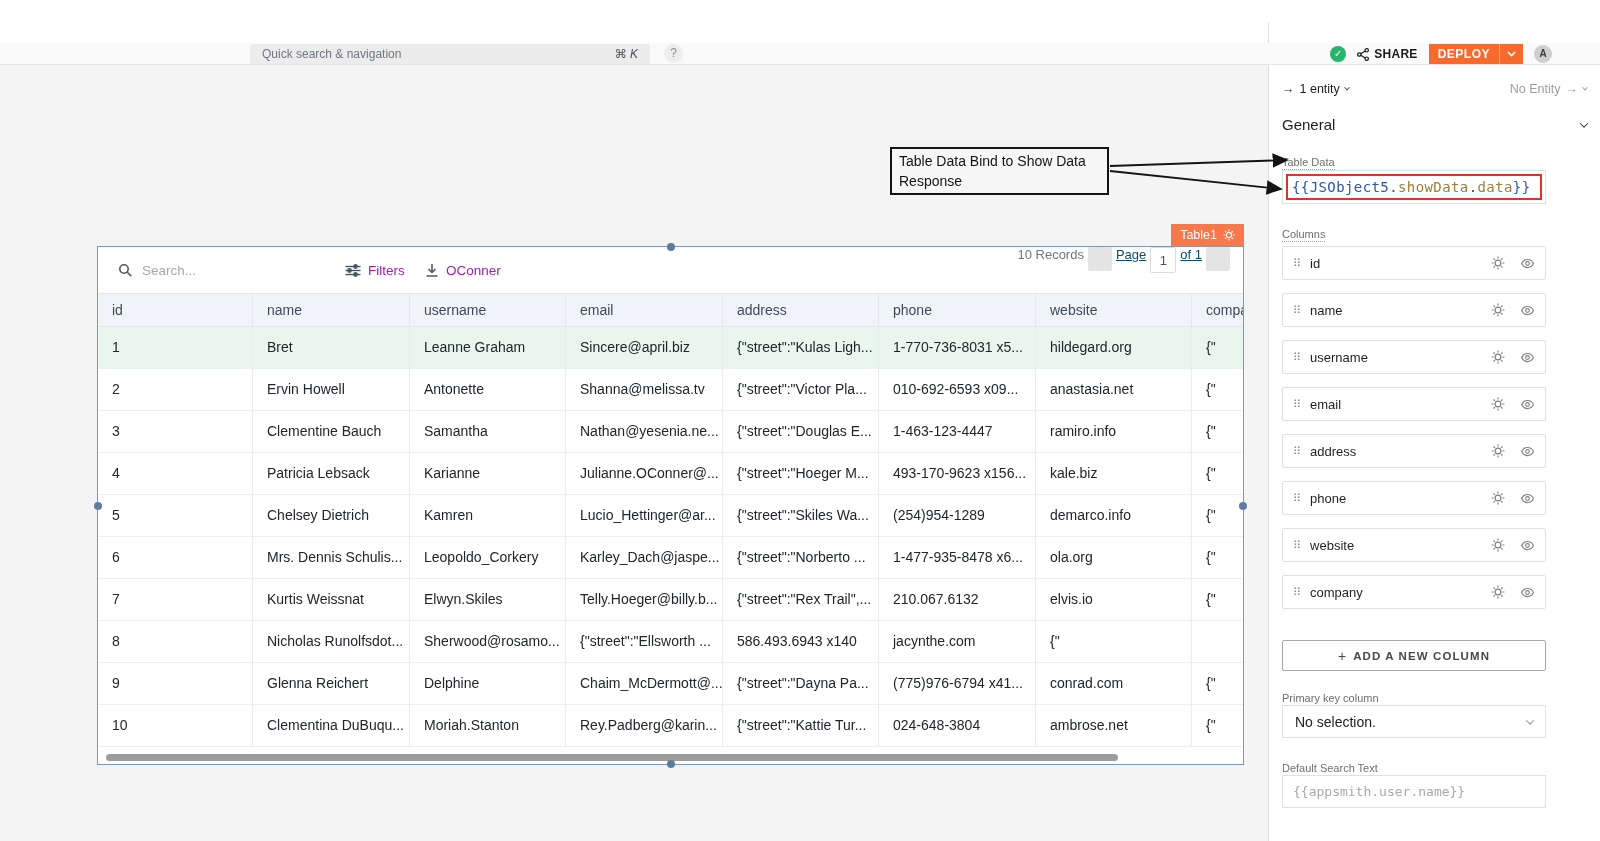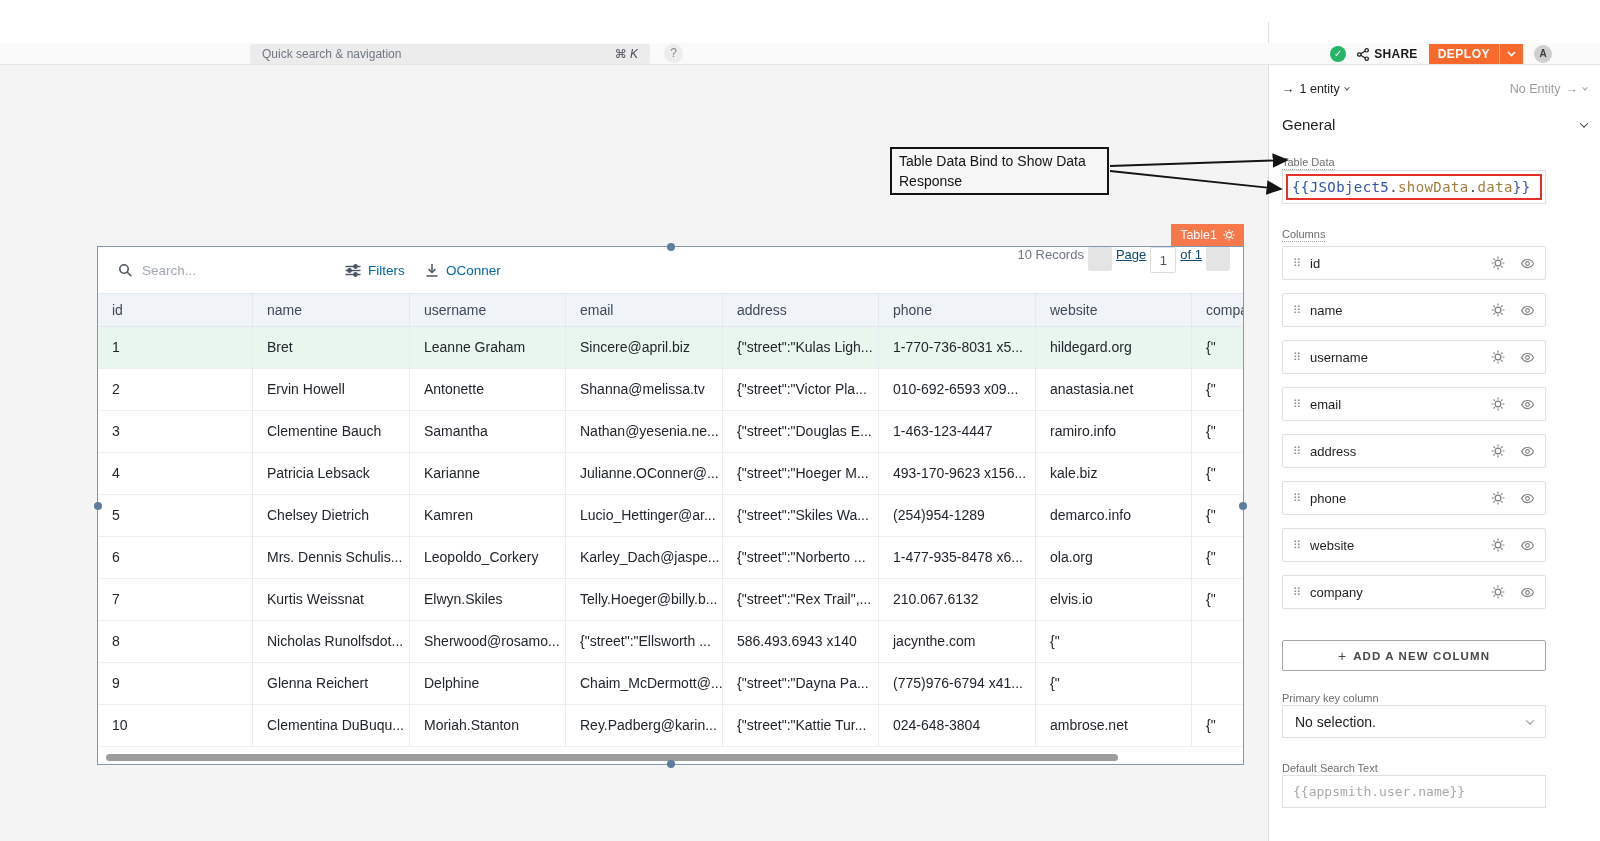--- a/index.html
+++ b/index.html
@@ -32,21 +32,21 @@
 
   
   .widget { position:absolute; left:97px; top:246px; width:1147px; height:519px; background:#fff; border:1px solid #7e99b5; z-index:3; }
   .handle { position:absolute; width:8px; height:8px; border-radius:50%; background:#5e7d9e; z-index:4; }
   .wtag { position:absolute; right:356px; top:224px; height:22px; background:#f7784a; color:#fff; display:flex; align-items:center; gap:6px; padding:0 9px; font-size:12.5px; z-index:4; cursor:pointer; }
 
   .t-toolbar { position:absolute; left:0; top:0; width:1145px; height:46px; }
   .tb-search { position:absolute; left:20px; top:0; height:46px; display:flex; align-items:center; gap:9px; }
   .tb-search input { border:none; outline:none; font-size:13.5px; width:150px; background:transparent; color:#333; }
   .tb-search input::placeholder { color:#a2a9b3; }
-  .tb-group { position:absolute; top:0; height:46px; display:flex; align-items:center; gap:7px; font-size:13.5px; color:#0369a1; cursor:pointer; }
+  .tb-group { position:absolute; top:0; height:46px; display:flex; align-items:center; gap:7px; font-size:13.5px; color:#a21caf; cursor:pointer; }
   .tb-right { position:absolute; right:13px; top:0; height:46px; display:flex; gap:4px; }
   .tb-records { font-size:13px; color:#6e7681; }
   .tb-graybox { width:24px; height:24px; background:#e4e4e4; border-radius:2px; cursor:pointer; }
   .tb-pagelabel, .tb-of { font-size:13px; color:#0c4a6e;text-decoration:underline; }
   .tb-pageinput { width:26px; height:26px; border:1px solid #dcdcdc; border-radius:2px; text-align:center; font-size:13px; color:#555; outline:none; }
 
   .thead { position:absolute; left:0; top:46px; width:1145px; height:34px; display:grid; grid-template-columns:155px 157px 156px 157px 156px 157px 156px 200px; background:#f0f4f8; border-top:1px solid #e3e8ee; border-bottom:1px solid #e3e8ee; overflow:hidden; }
   .hcell { font-size:14px; color:#3f4a59; line-height:32px; padding-left:14px; border-right:1px solid #e3e8ee; white-space:nowrap; overflow:hidden; cursor:pointer; }
   .tbody { position:absolute; left:0; top:80px; width:1145px; height:420px; overflow:hidden; }
   .trow { display:grid; grid-template-columns:155px 157px 156px 157px 156px 157px 156px 200px; height:42px; border-bottom:1px solid #eceff3; cursor:pointer; }
@@ -275,20 +275,21 @@
           <div class="tcell">jacynthe.com</div>
           <div class="tcell">{"</div>
         </div>
         <div class="trow">
           <div class="tcell">9</div>
           <div class="tcell">Glenna Reichert</div>
           <div class="tcell">Delphine</div>
           <div class="tcell">Chaim_McDermott@...</div>
           <div class="tcell">{"street":"Dayna Pa...</div>
           <div class="tcell">(775)976-6794 x41...</div>
+          <div class="tcell">conrad.com</div>
           <div class="tcell">{"</div>
         </div>
         <div class="trow">
           <div class="tcell">10</div>
           <div class="tcell">Clementina DuBuqu...</div>
           <div class="tcell">Moriah.Stanton</div>
           <div class="tcell">Rey.Padberg@karin...</div>
           <div class="tcell">{"street":"Kattie Tur...</div>
           <div class="tcell">024-648-3804</div>
           <div class="tcell">ambrose.net</div>

